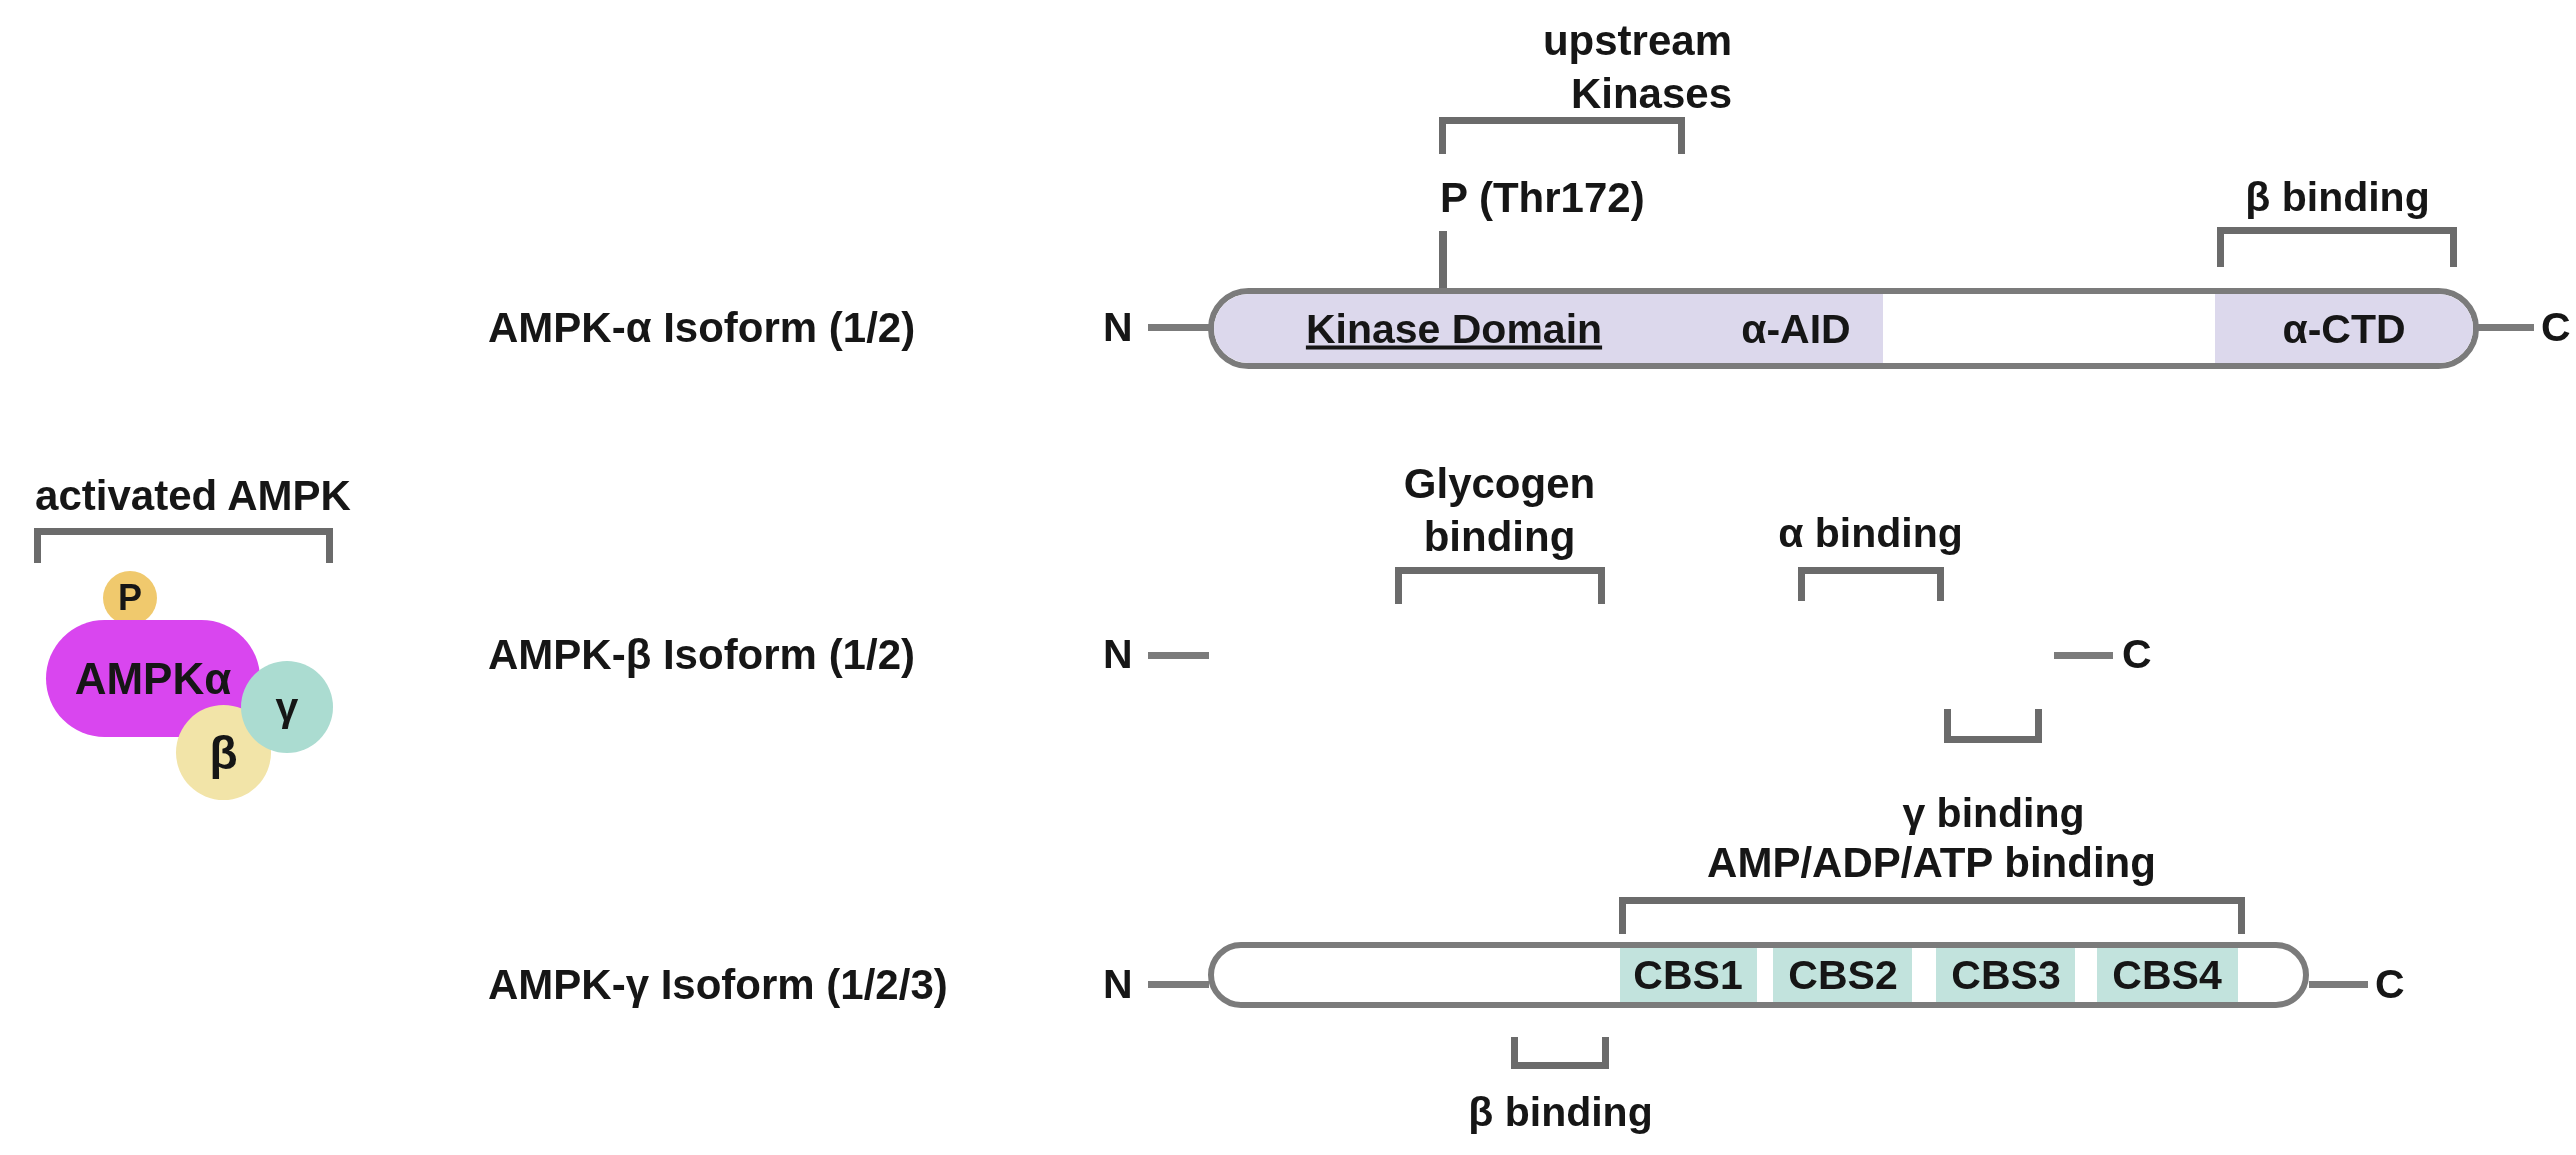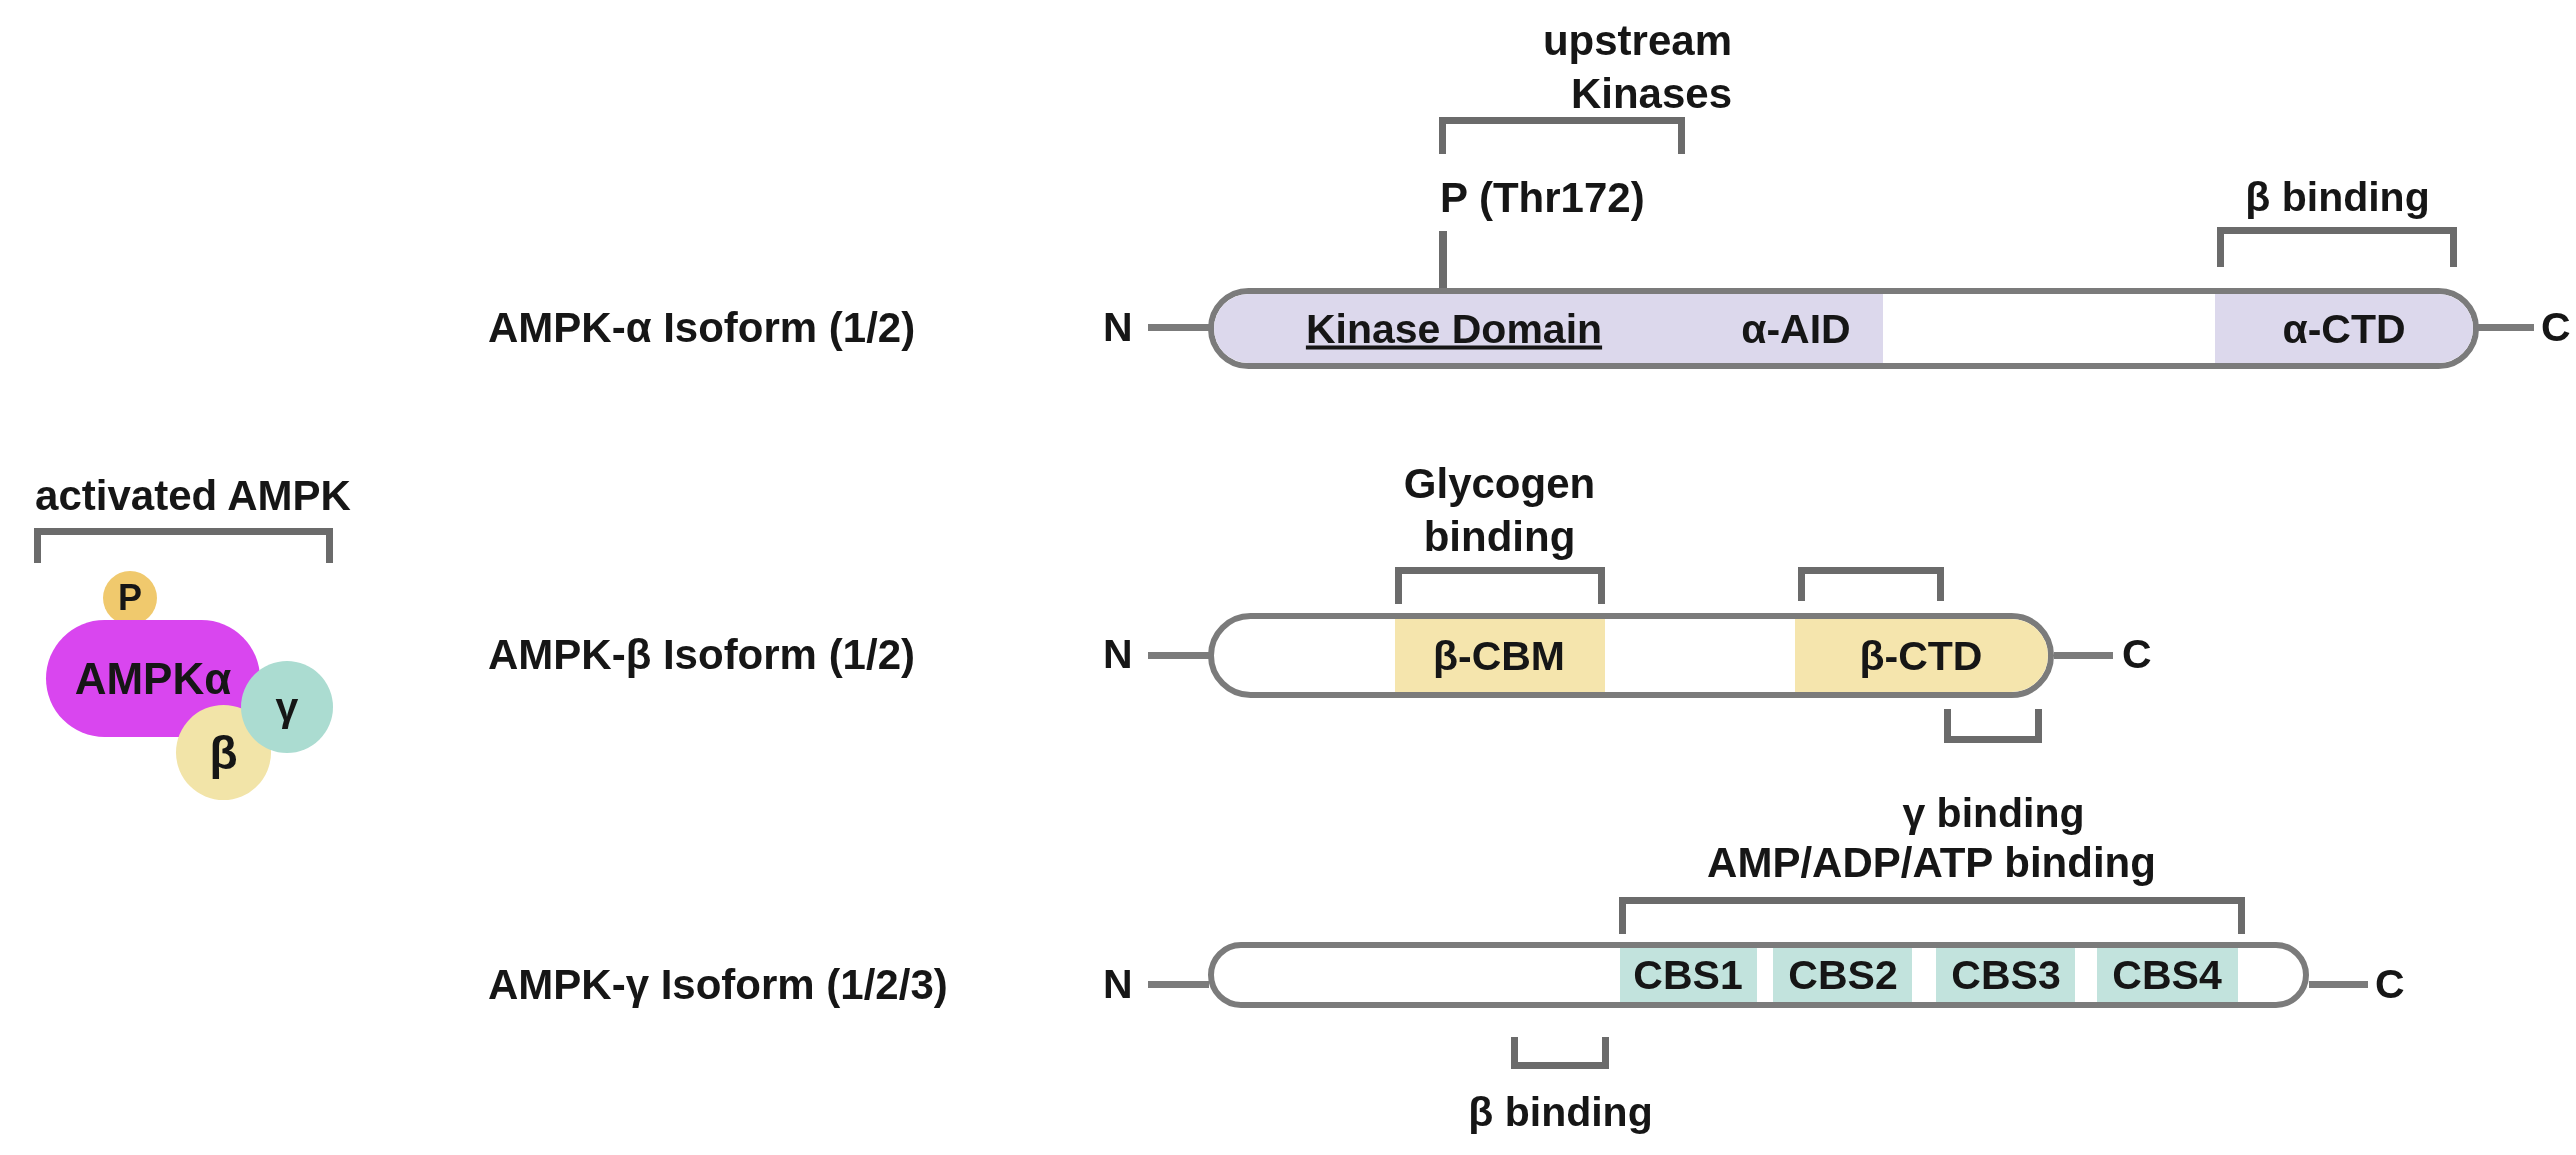--- a/index.html
+++ b/index.html
@@ -129,36 +129,31 @@
   <div class="tick" style="left:1439px;top:231px;height:57px;"></div>
 
   <div class="txt ctr" style="left:2218px;top:174px;width:239px;font-size:41px;">β binding</div>
   <div class="bracket-down" style="left:2217px;top:227px;width:240px;height:40px;"></div>
 
   <div class="txt vcenter" style="left:488px;top:655px;font-size:42px;">AMPK-β Isoform (1/2)</div>
 
   <div class="txt vcenter" style="left:1103px;top:655px;font-size:41px;">N</div>
   <div class="dash" style="left:1148px;top:652px;width:61px;"></div>
 
-  <div class="bar" style="left:1208px;top:613px;width:846px;height:85px;">
-    <div class="seg" style="left:181px;width:210px;background:#f5e5ad;"></div>
-    <div class="seg" style="left:581px;width:261px;background:#f5e5ad;"></div>
-    <span class="dlabel" style="left:285px;">β-CBM</span>
-    <span class="dlabel" style="left:707px;">β-CTD</span>
-  </div>
 
   <div class="dash" style="left:2054px;top:652px;width:59px;"></div>
   <div class="txt vcenter" style="left:2122px;top:655px;font-size:41px;">C</div>
 
   <div class="txt ctr" style="left:1372px;top:457px;width:255px;font-size:42px;line-height:53px;">
     <div>Glycogen</div>
     <div>binding</div>
   </div>
   <div class="bracket-down" style="left:1395px;top:567px;width:210px;height:37px;"></div>
 
+  <div class="txt ctr" style="left:1743px;top:510px;width:255px;font-size:41px;">α binding</div>
   <div class="bracket-down" style="left:1798px;top:567px;width:146px;height:34px;"></div>
 
   <div class="bracket-up" style="left:1944px;top:709px;width:98px;height:34px;"></div>
   <div class="txt ctr" style="left:1866px;top:762px;width:255px;font-size:41px;margin-top:28px;">γ binding</div>
 
   <div class="txt vcenter" style="left:488px;top:985px;font-size:42px;">AMPK-γ Isoform (1/2/3)</div>
 
   <div class="txt vcenter" style="left:1103px;top:985px;font-size:41px;">N</div>
   <div class="dash" style="left:1148px;top:981px;width:61px;"></div>
 

